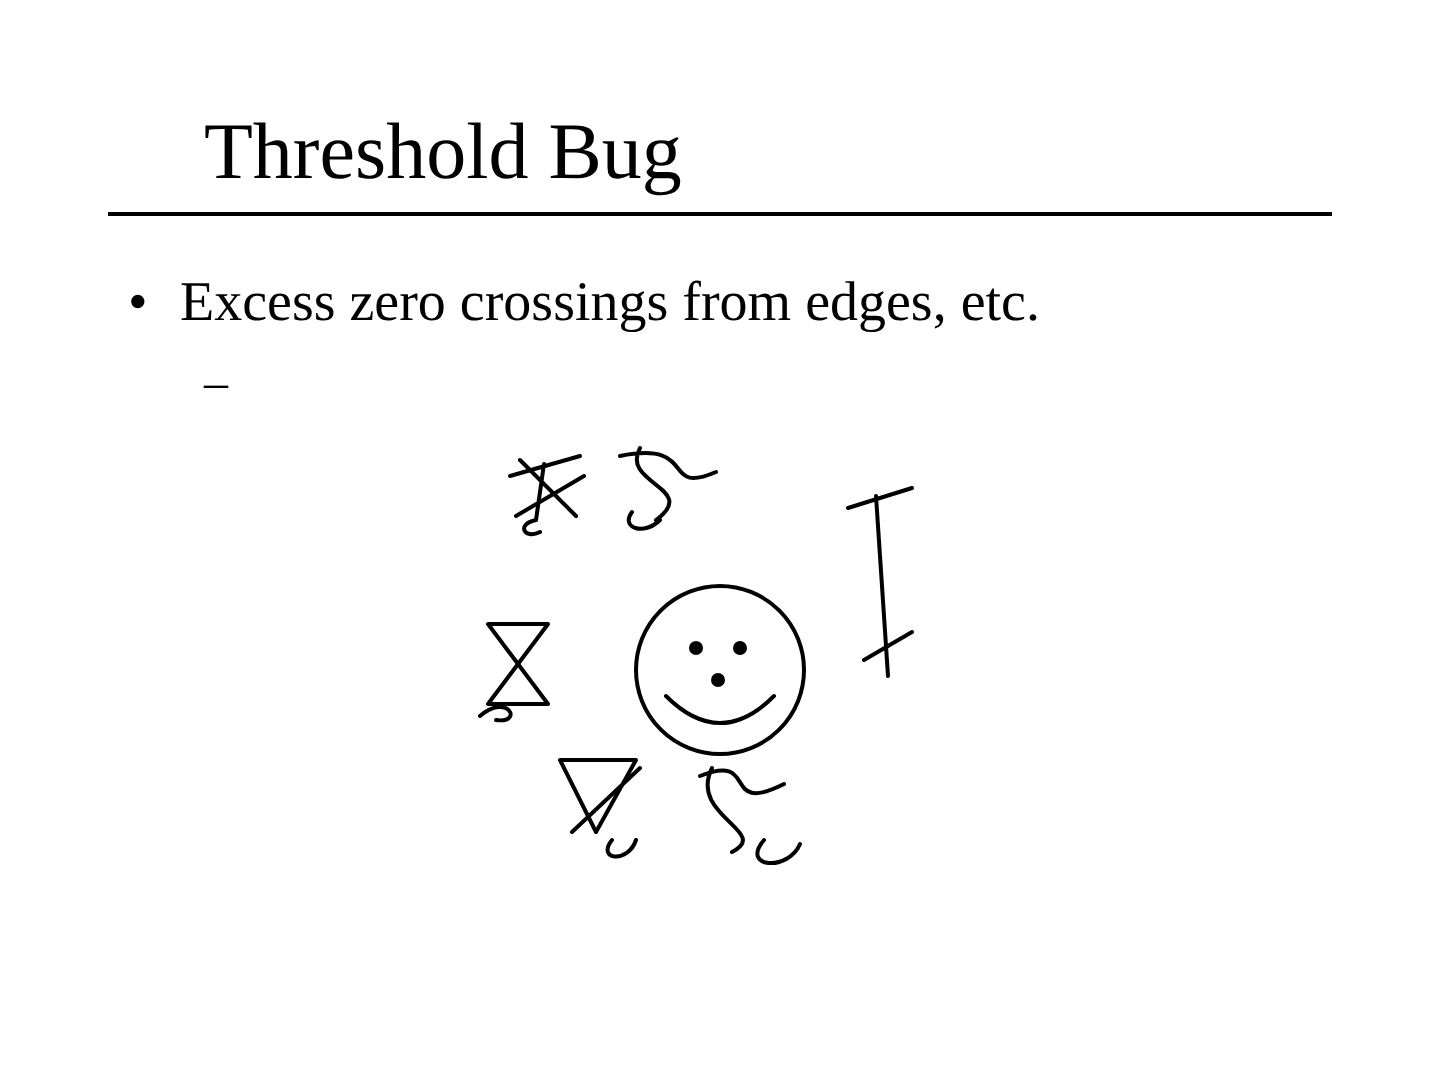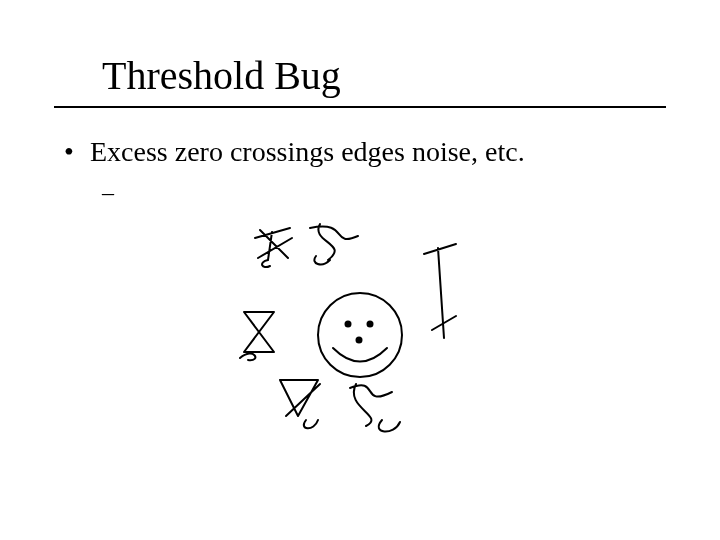--- a/index.html
+++ b/index.html
@@ -76,21 +76,21 @@
 <body>
 
 <div class="slide">
 
   <div class="title">Threshold Bug</div>
   <div class="title-rule"></div>
 
   <div class="body">
     <div class="b1">
       <span class="dot">•</span>
-      <span>Excess zero crossings edges noise, etc.</span>
+      <span>Excess zero crossings from edges, etc.</span>
     </div>
     <div class="b2">
       <span class="dash">–</span>
     </div>
   </div>
 
   <div class="illustration">
     <svg viewBox="0 0 300 220">
       <g id="svg-content" fill="none" stroke-linecap="round" stroke-linejoin="round" stroke="#000000" stroke-width="2">
           <circle cx="150" cy="115" r="42"></circle>

